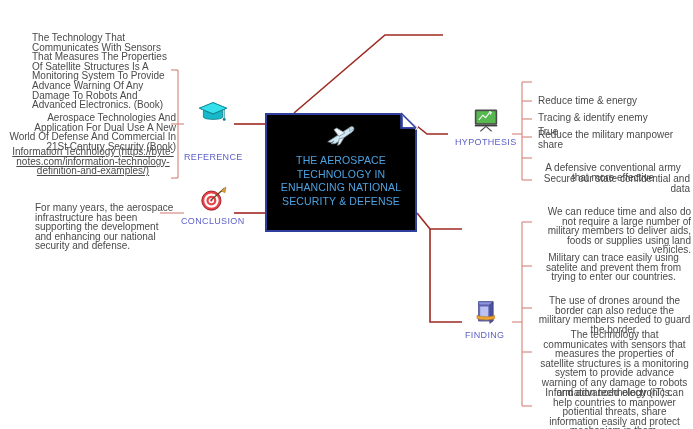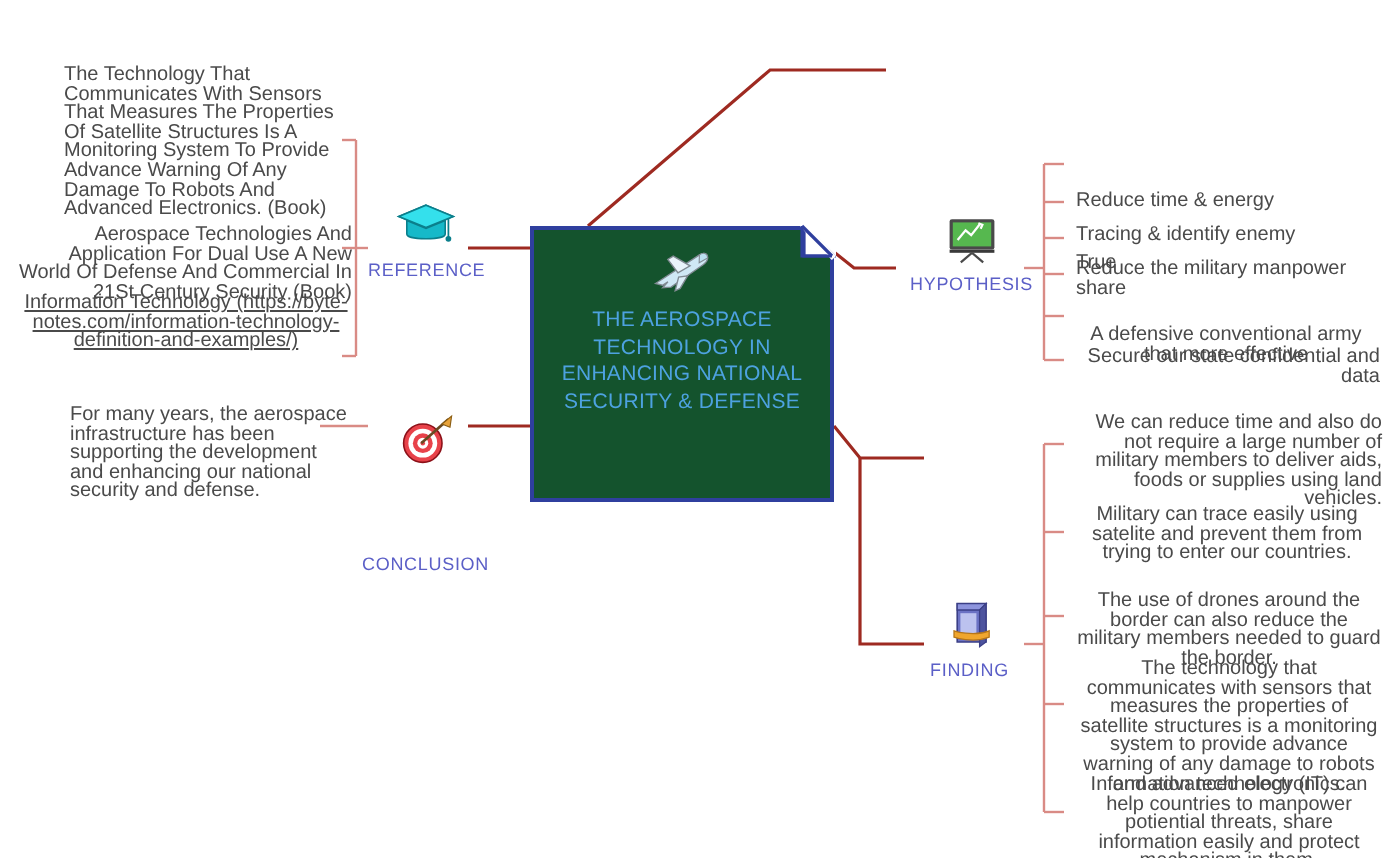--- a/index.html
+++ b/index.html
@@ -26,24 +26,24 @@
     height: 429px;
     pointer-events: none;
   }
 
   
   .central {
     position: absolute;
     left: 265px;
     top: 113px;
     width: 152px;
-    height: 138px;
+    height: 119px;
     box-sizing: border-box;
     border: 2px solid #2f3f9e;
-    background: #14532d;
+    background: #000000;
     z-index: 5;
   }
   .fold-svg {
     position: absolute;
     right: -3px;
     top: -3px;
     z-index: 6;
   }
   .central-inner {
     position: absolute;
@@ -99,22 +99,22 @@
     display: block;
   }
   .branch-label {
     margin-top: 2px;
     color: #5b5fc7;
     font-size: 9px;
     letter-spacing: 0.35px;
     white-space: nowrap;
   }
 
-  #branch-reference { left: 184px; top: 98px; }
-  #branch-conclusion { left: 181px; top: 205px; gap: 40px; }
+  #branch-reference { left: 184px; top: 98px; gap: 22px; }
+  #branch-conclusion { left: 181px; top: 184px; }
   #branch-hypothesis { left: 455px; top: 105px; }
   #branch-finding    { left: 465px; top: 298px; }
 
   
   .leaf {
     position: absolute;
     color: #4a4a4a;
     font-size: 10px;
     line-height: 9.6px;
     z-index: 3;

